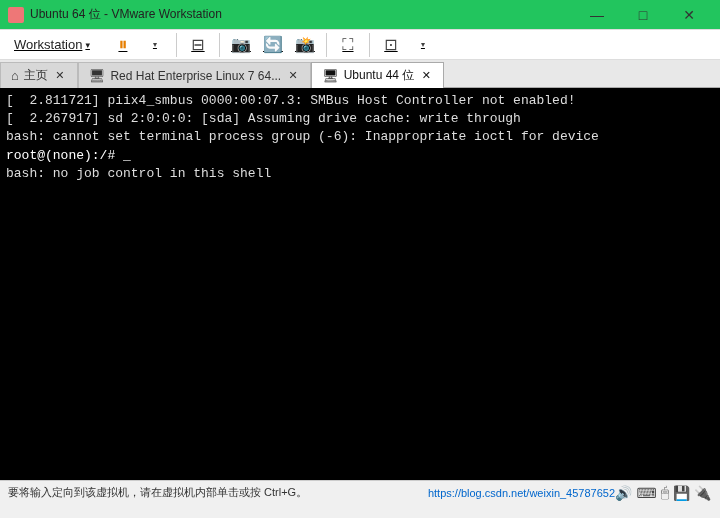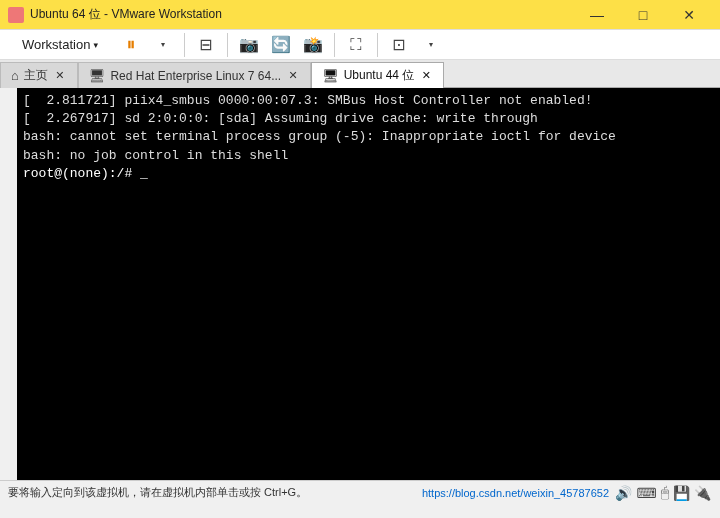--- a/index.html
+++ b/index.html
@@ -1,20 +1,20 @@
 <!DOCTYPE html>
 <html><head>
   <meta charset="utf-8">
   <style>
     * { margin: 0; padding: 0; box-sizing: border-box; }
     body { width: 720px; height: 518px; font-family: 'Segoe UI', Arial, sans-serif; overflow: hidden; background: #f0f0f0; }
 
     
     .title-bar {
-      background: #fde047;
+      background: #22c55e;
       height: 30px;
       display: flex;
       align-items: center;
       padding: 0 8px;
       border-bottom: 1px solid #ddd;
       user-select: none;
     }
     .title-bar-icon {
       width: 16px; height: 16px;
       margin-right: 6px;
@@ -42,21 +42,22 @@
       color: #333;
     }
 
     
     .menu-bar {
       background: #fff;
       height: 30px;
       display: flex;
       align-items: center;
       border-bottom: 1px solid #ddd;
-      padding: 0 12px;
+      padding: 0 4px;
+      text-decoration: underline;
     }
     .menu-item {
       padding: 4px 10px;
       font-size: 13px;
       cursor: pointer;
       color: #222;
       display: flex;
       align-items: center;
       gap: 3px;
       height: 100%;
@@ -169,40 +170,38 @@
       border-top: 1px solid #ccc;
       padding: 7px 8px;
       font-size: 11px;
       color: #333;
       justify-content: space-between;
     }
     .status-left { flex: 1; }
     .status-right {
       display: flex;
       align-items: center;
-      gap: 6px;
       color: #0066cc;
       font-size: 11px;
     }
     .status-icons {
       display: flex;
       align-items: center;
       gap: 4px;
     }
     .status-icon {
       font-size: 14px;
       color: #444;
       cursor: pointer;
     }
 
     .content-area {
       display: flex;
       flex-direction: column;
       height: calc(518px - 30px - 30px - 38px - 28px);
-      margin-left: 17px;
     }
   </style>
 </head>
 <body>
 
 <div class="title-bar">
   <div class="title-bar-icon"></div>
   <span class="title-bar-text">Ubuntu 64 位 - VMware Workstation</span>
   <div class="title-bar-controls">
     <div class="title-btn">—</div>
@@ -272,23 +271,23 @@
     <span class="tab-icon">🖥</span>
     <span>Ubuntu 44 位</span>
     <span class="tab-close">✕</span>
   </div>
 </div>
 
 <div class="content-area">
   <div class="terminal">
     <div class="terminal-line">[  2.811721] piix4_smbus 0000:00:07.3: SMBus Host Controller not enabled!</div>
     <div class="terminal-line">[  2.267917] sd 2:0:0:0: [sda] Assuming drive cache: write through</div>
-    <div class="terminal-line">bash: cannot set terminal process group (-5): Inappropriate ioctl for device</div>
+    <div class="terminal-line">bash: cannot set terminal process group (-6): Inappropriate ioctl for device</div>
+    <div class="terminal-line white">root@(none):/# _</div>
     <div class="terminal-line">bash: no job control in this shell</div>
-    <div class="terminal-line white">root@(none):/# _</div>
   </div>
 </div>
 
 <div class="status-bar">
   <span class="status-left">要将输入定向到该虚拟机，请在虚拟机内部单击或按 Ctrl+G。</span>
   <div class="status-right">
     <span style="cursor:pointer;">https://blog.csdn.net/weixin_45787652</span>
     <div class="status-icons">
       <span class="status-icon">🔊</span>
       <span class="status-icon">⌨</span>

